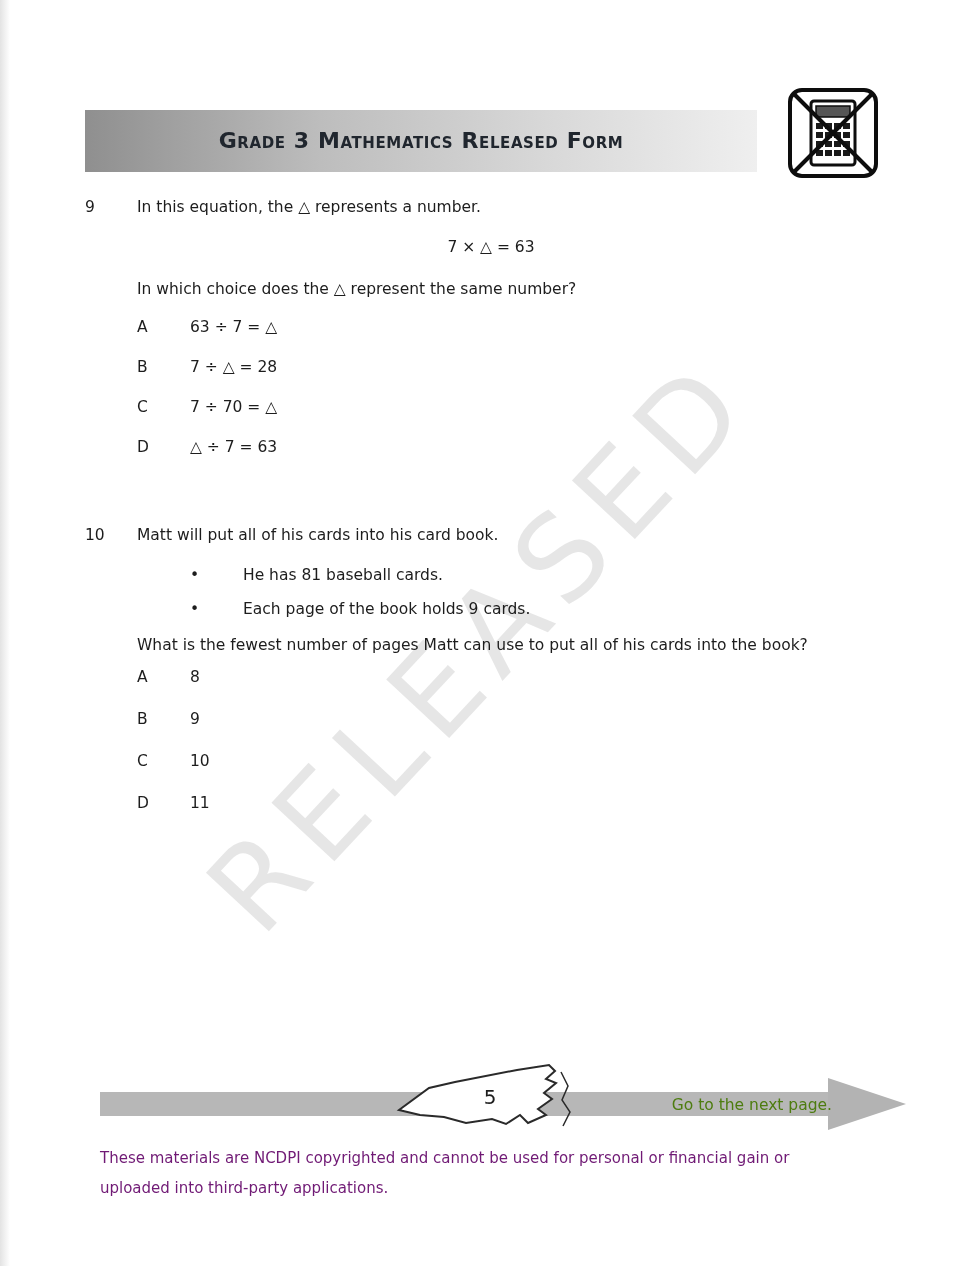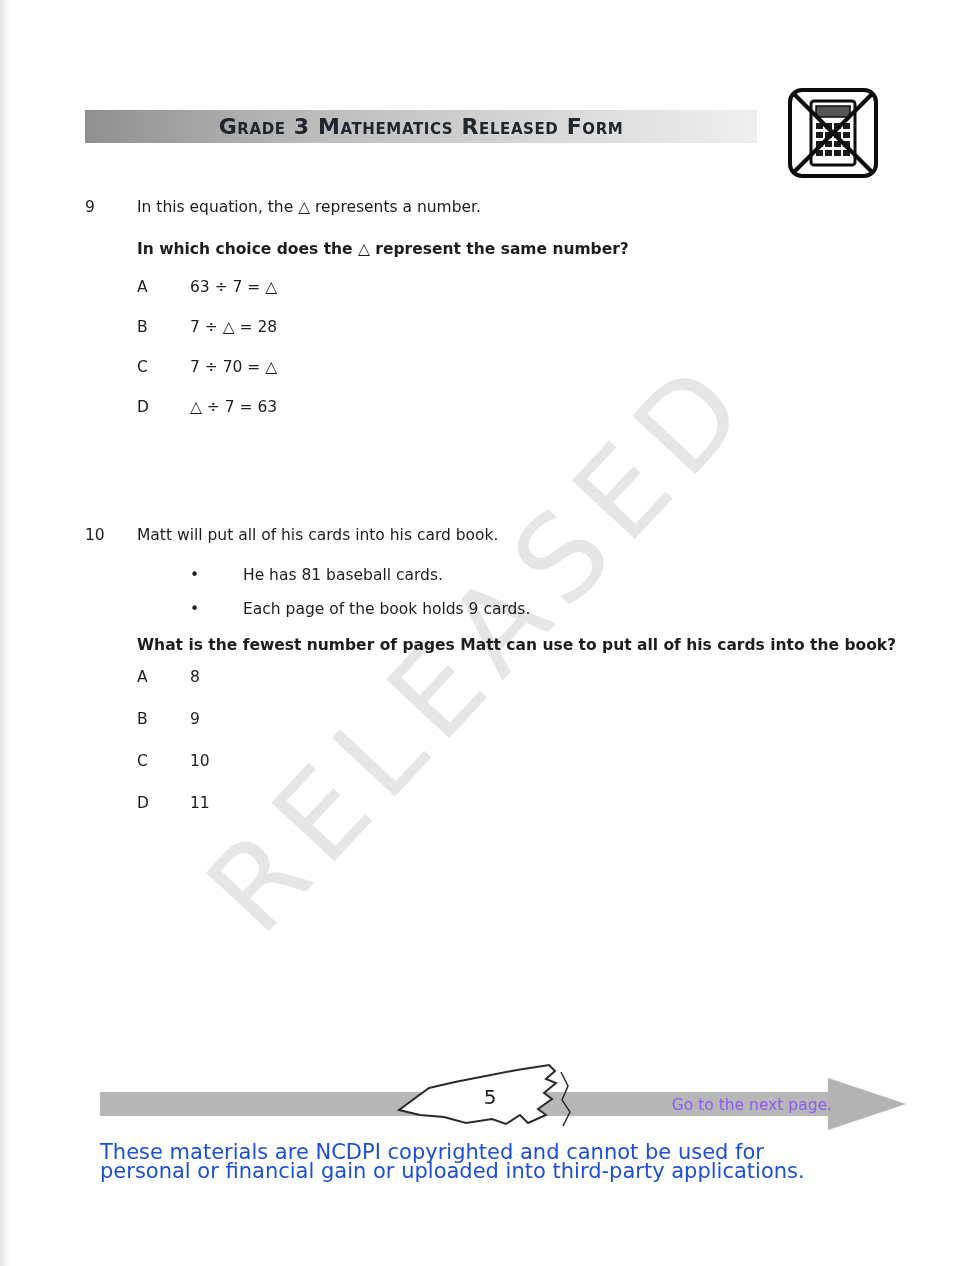--- a/index.html
+++ b/index.html
@@ -12,42 +12,42 @@
     color:#1d1d1d;
     font-size:15.5px;
     line-height:22px;
   }
   .scan-edge{
     position:absolute;left:0;top:0;width:10px;height:100%;
     background:linear-gradient(to right,#e3e3e3,#ffffff);
   }
   
   .banner{
-    position:absolute;left:85px;top:110px;width:672px;height:33px;
+    position:absolute;left:85px;top:110px;width:672px;height:62px;
     background:linear-gradient(to right,#8f8f8f 0%,#bdbdbd 35%,#d9d9d9 70%,#efefef 100%);
     display:flex;align-items:center;justify-content:center;
   }
   .banner .title{
     font-variant:small-caps;
     font-weight:700;
     font-size:22px;
     letter-spacing:0.6px;
     color:#20262e;
   }
   .no-calc{
     position:absolute;left:786px;top:86px;width:94px;height:94px;
   }
   
   .qblock{position:absolute;left:85px;width:812px;z-index:2;}
   .q9{top:196px;}
   .q10{top:524px;}
   .qrow{display:flex;}
   .qnum{width:52px;flex:0 0 52px;}
   .equation{text-align:center;margin-top:18px;}
-  .prompt{margin-top:20px;padding-left:52px;font-weight:bold;}
+  .prompt{margin-top:20px;padding-left:52px;}
   .choices{margin-top:16px;padding-left:52px;}
   .choice{display:flex;margin-bottom:18px;}
   .choice-label{width:53px;flex:0 0 53px;}
   .bullets{margin-top:18px;padding-left:105px;}
   .bullet-item{display:flex;margin-bottom:12px;}
   .bullet-dot{width:53px;flex:0 0 53px;}
   .q10 .prompt{margin-top:14px;max-width:762px;}
   .q10 .choices{margin-top:10px;}
   .q10 .choice{margin-bottom:20px;}
   
@@ -68,28 +68,28 @@
   }
   .footer-arrow{
     position:absolute;left:828px;top:1078px;z-index:2;
     width:0;height:0;
     border-top:26px solid transparent;
     border-bottom:26px solid transparent;
     border-left:78px solid #b3b3b3;
   }
   .next-page{
     position:absolute;right:147px;top:1094px;z-index:4;
-    color:#8b5cf6;
+    color:#4d7c0f;
   }
   .nc-state{
     position:absolute;left:395px;top:1056px;width:195px;height:92px;z-index:3;
   }
   .copyright{
     position:absolute;left:100px;top:1143px;width:720px;z-index:2;
-    font-size:21px;line-height:19px;color:#1d4ed8;
+    font-size:15px;line-height:30px;color:#701a75;
   }
 </style>
 </head>
 <body>
 
 <div class="page">
   <div class="scan-edge"></div>
 
   <div class="watermark">RELEASED</div>
 
@@ -123,20 +123,21 @@
       <line x1="8" y1="8" x2="86" y2="86" stroke="#0d0d0d" stroke-width="4"></line>
       <line x1="86" y1="8" x2="8" y2="86" stroke="#0d0d0d" stroke-width="4"></line>
     </svg>
   </div>
 
   <div class="qblock q9">
     <div class="qrow">
       <span class="qnum">9</span>
       <span>In this equation, the △ represents a number.</span>
     </div>
+    <div class="equation">7 × △ = 63</div>
     <div class="prompt">In which choice does the △ represent the same number?</div>
     <div class="choices">
       <div class="choice">
         <span class="choice-label">A</span>
         <span>63 ÷ 7 = △</span>
       </div>
       <div class="choice">
         <span class="choice-label">B</span>
         <span>7 ÷ △ = 28</span>
       </div>

